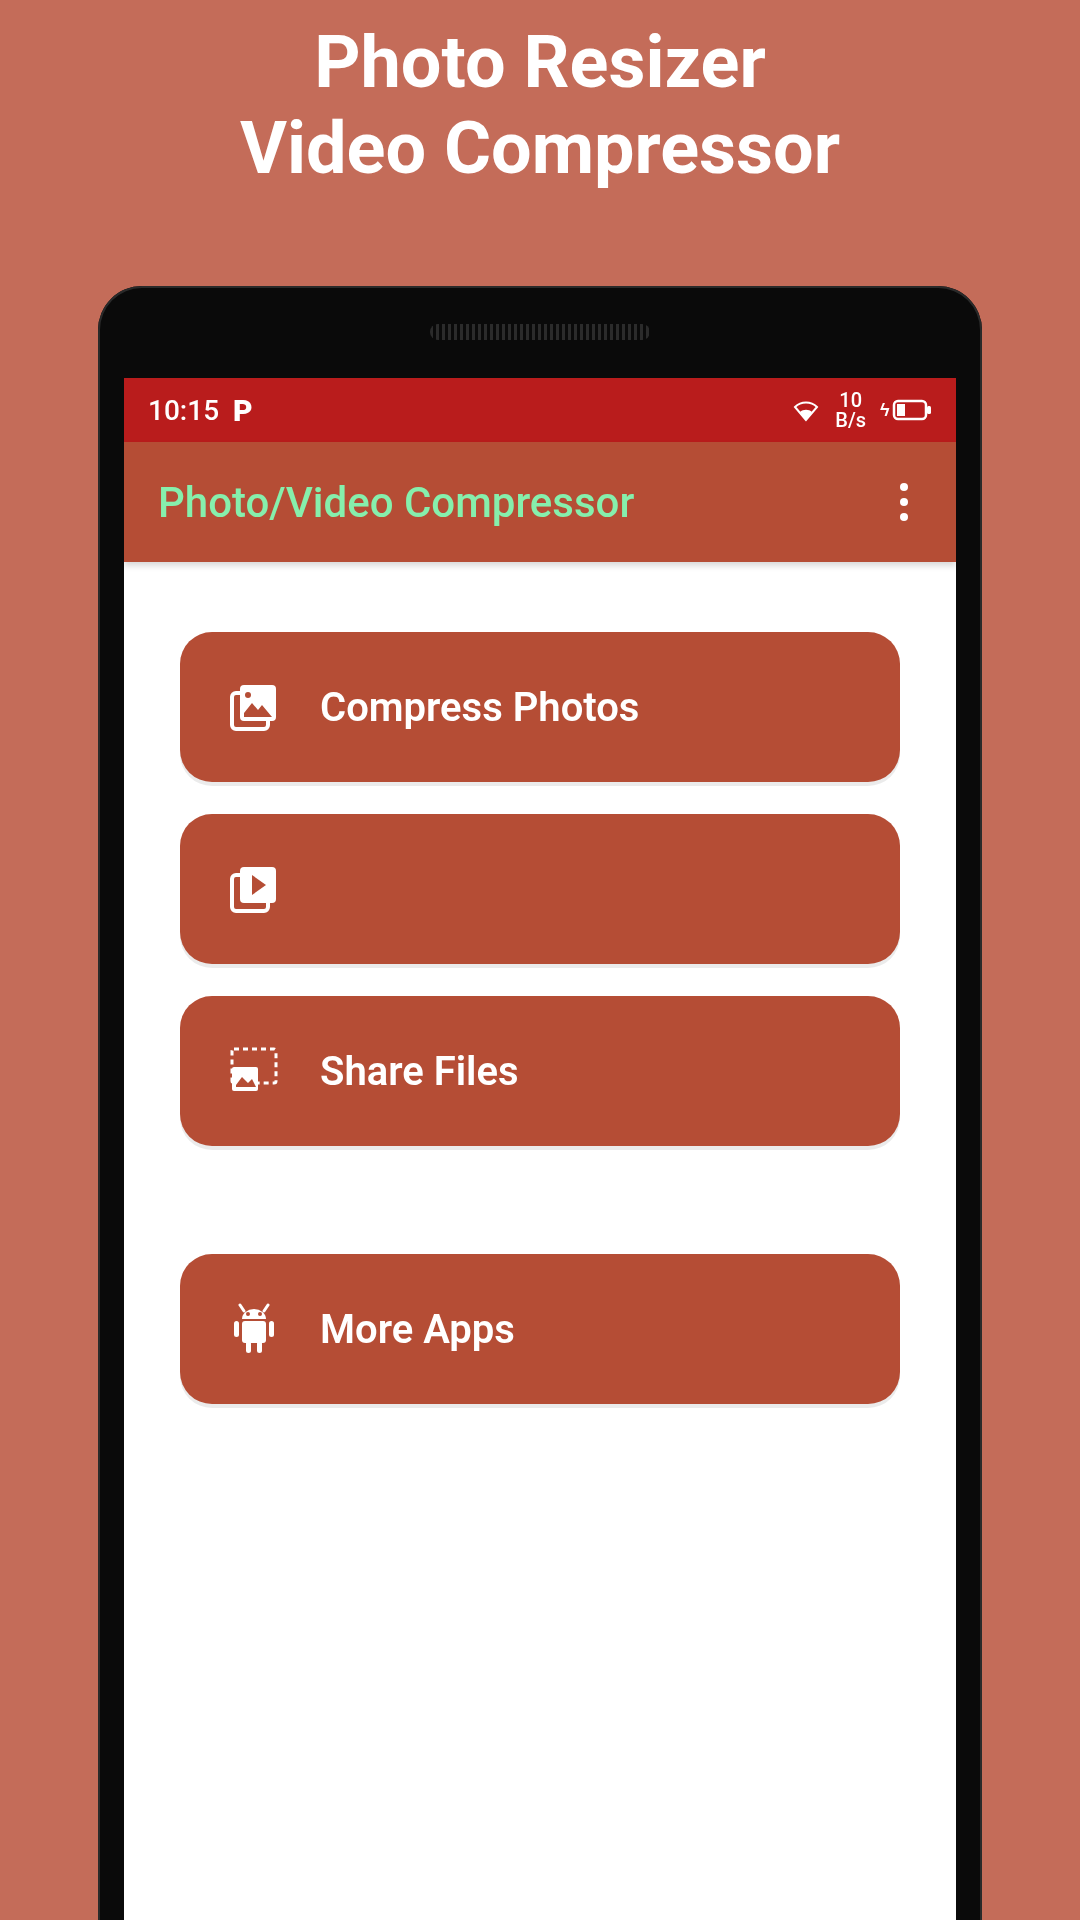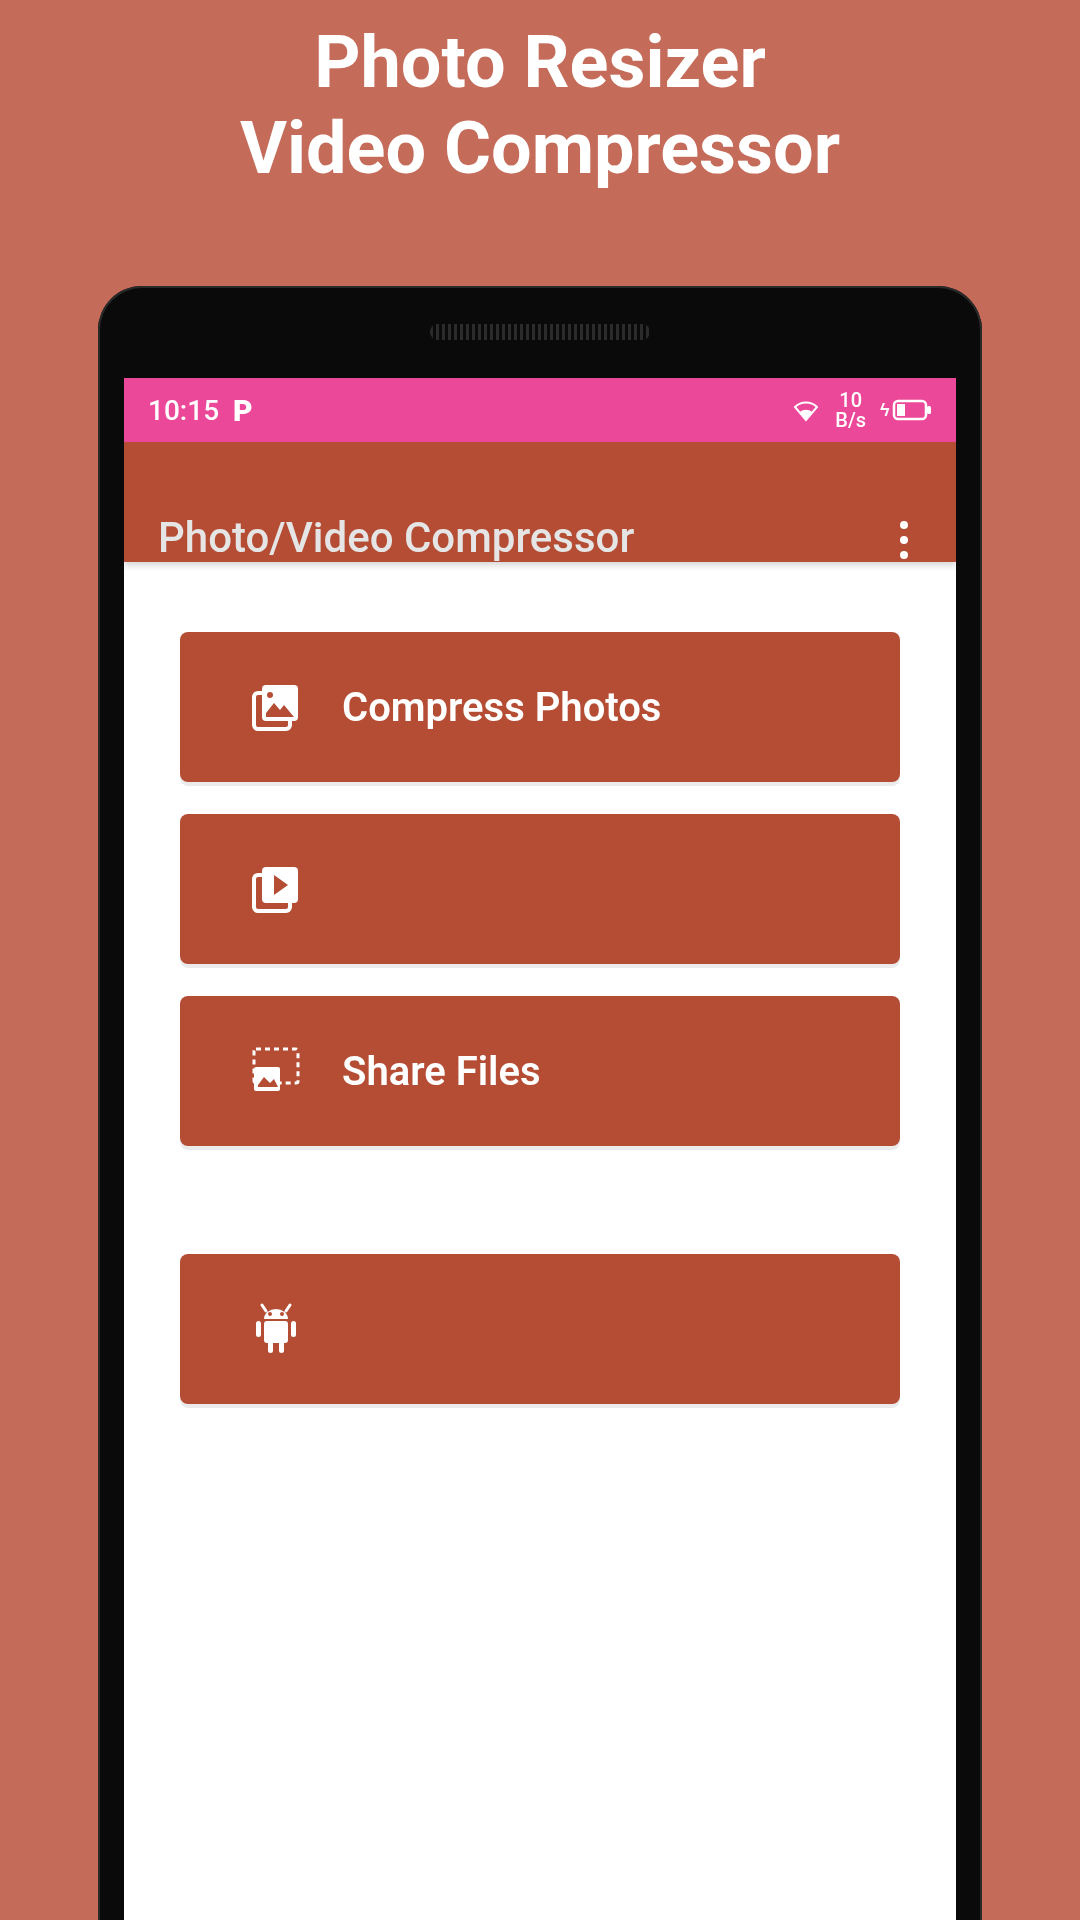--- a/index.html
+++ b/index.html
@@ -51,21 +51,21 @@
     left: 26px;
     right: 26px;
     bottom: 0;
     background: #ffffff;
     overflow: hidden;
   }
 
   
   .status-bar {
     height: 64px;
-    background: #ec4899;
+    background: #b91c1c;
     color: #ffffff;
     display: flex;
     align-items: center;
     padding: 16px 24px;
     font-size: 28px;
     font-weight: 500;
   }
   .status-left { display: flex; align-items: center; gap: 14px; }
   .status-right { margin-left: auto; display: flex; align-items: center; gap: 14px; }
   .p-badge {
@@ -77,23 +77,23 @@
     font-size: 20px;
     line-height: 1;
     text-align: center;
   }
   .status-icon { display: inline-flex; }
 
   
   .app-bar {
     height: 120px;
     background: #b54d35;
-    color: #e5e5e5;
-    display: flex;
-    align-items: flex-end;
+    color: #86efac;
+    display: flex;
+    align-items: center;
     padding: 0 30px 0 34px;
     box-shadow: 0 4px 6px rgba(0,0,0,0.15);
   }
   .app-title {
     font-size: 42px;
     font-weight: 500;
     flex: 1;
   }
   .kebab {
     width: 44px; height: 44px;
@@ -110,24 +110,24 @@
     padding: 70px 56px 0 56px;
     display: flex;
     flex-direction: column;
     gap: 32px;
   }
   .group-gap { height: 44px; }
   .menu-btn {
     background: #b54d35;
     color: #ffffff;
     height: 150px;
-    border-radius: 8px;
+    border-radius: 32px;
     display: flex;
     align-items: center;
-    padding-left: 64px;
+    padding-left: 42px;
     box-shadow: 0 4px 0 rgba(0,0,0,0.08);
     cursor: pointer;
   }
   .menu-btn .icon {
     width: 64px; height: 64px;
     display: flex; align-items: center; justify-content: center;
     flex-shrink: 0;
   }
   .menu-btn .label {
     font-size: 40px;
@@ -229,17 +229,18 @@
             <path d="M16 18 a12 10 0 0 1 24 0 Z"></path>
             <circle cx="22" cy="13" r="2" fill="#b54d35"></circle>
             <circle cx="34" cy="13" r="2" fill="#b54d35"></circle>
             <rect x="16" y="20" width="24" height="22" rx="3"></rect>
             <rect x="8" y="20" width="5" height="16" rx="2.5"></rect>
             <rect x="43" y="20" width="5" height="16" rx="2.5"></rect>
             <rect x="20" y="40" width="5" height="12" rx="2.5"></rect>
             <rect x="31" y="40" width="5" height="12" rx="2.5"></rect>
           </svg>
         </span>
+        <span class="label">More Apps</span>
       </div>
 
     </div>
   </div>
 </div>
 
 </body></html>

